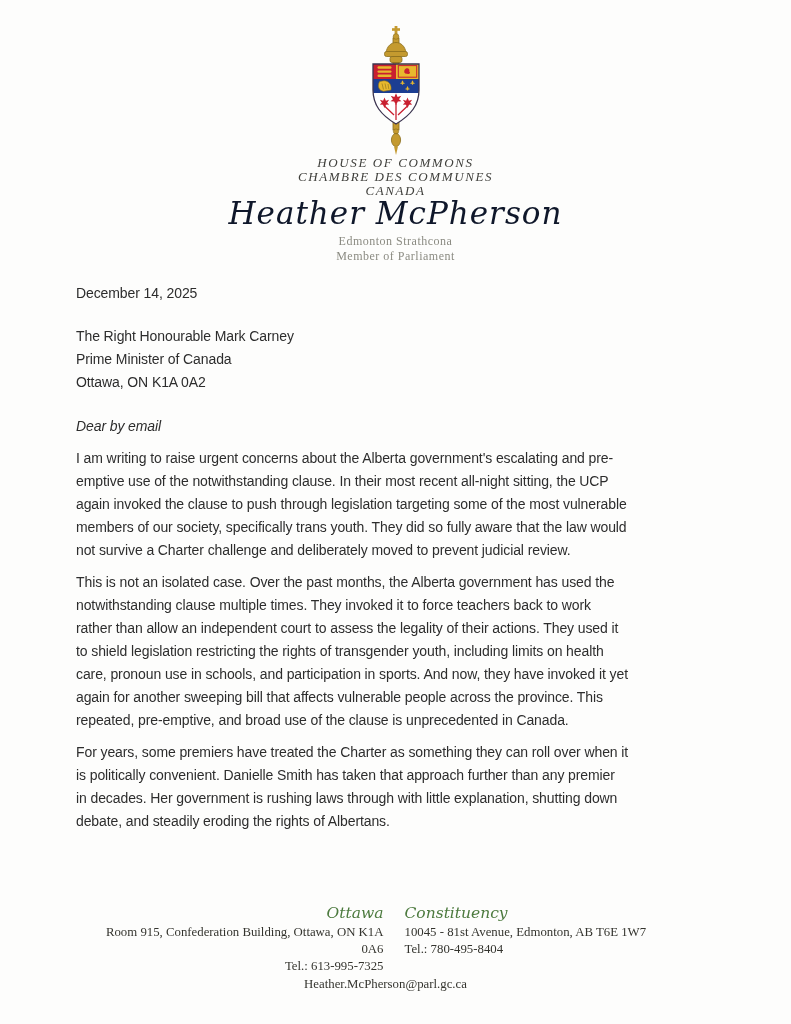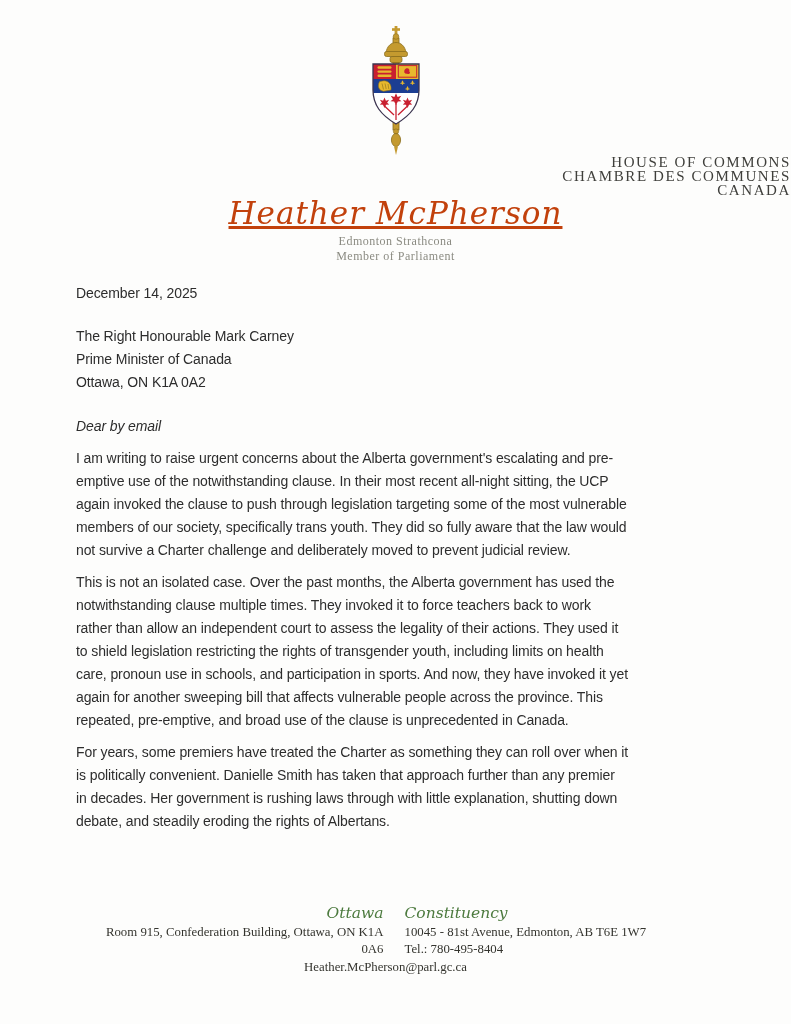--- a/index.html
+++ b/index.html
@@ -18,40 +18,40 @@
     position: absolute;
     top: 26px;
     left: 50%;
     transform: translateX(-50%);
   }
   .org-block {
     position: absolute;
     top: 156px;
     left: 0;
     width: 100%;
-    text-align: right;
+    text-align: center;
     font-family: "Liberation Serif", serif;
     color: #3f3f3b;
-    font-size: 15px;
+    font-size: 13px;
     letter-spacing: 1.6px;
     line-height: 13.5px;
+    font-style: italic;
   }
   .org-block .country { margin-top: 1px; }
   .mp-name {
     position: absolute;
     top: 195px;
     left: 0;
     width: 100%;
     text-align: center;
     font-family: "DejaVu Serif", serif;
     font-style: italic;
     font-size: 31px;
     letter-spacing: 1px;
-    color: #c2410c;
-    text-decoration: underline;
+    color: #0f172a;
   }
   .mp-sub {
     position: absolute;
     top: 234px;
     left: 0;
     width: 100%;
     text-align: center;
     font-family: "Liberation Serif", serif;
     font-size: 12px;
     letter-spacing: 0.5px;
@@ -205,20 +205,21 @@
 is politically convenient. Danielle Smith has taken that approach further than any premier
 in decades. Her government is rushing laws through with little explanation, shutting down
 debate, and steadily eroding the rights of Albertans.</p>
   </div>
 
   <div class="footer">
     <div class="footer-cols">
       <div class="fcol-left">
         <div class="script-label">Ottawa</div>
         <div>Room 915, Confederation Building, Ottawa, ON K1A 0A6</div>
+        <div>Tel.: 613-995-7325</div>
       </div>
       <div class="fdivider"></div>
       <div class="fcol-right">
         <div class="script-label">Constituency</div>
         <div>10045 - 81st Avenue, Edmonton, AB T6E 1W7</div>
         <div>Tel.: 780-495-8404</div>
       </div>
     </div>
     <div class="femail">Heather.McPherson@parl.gc.ca</div>
   </div>

